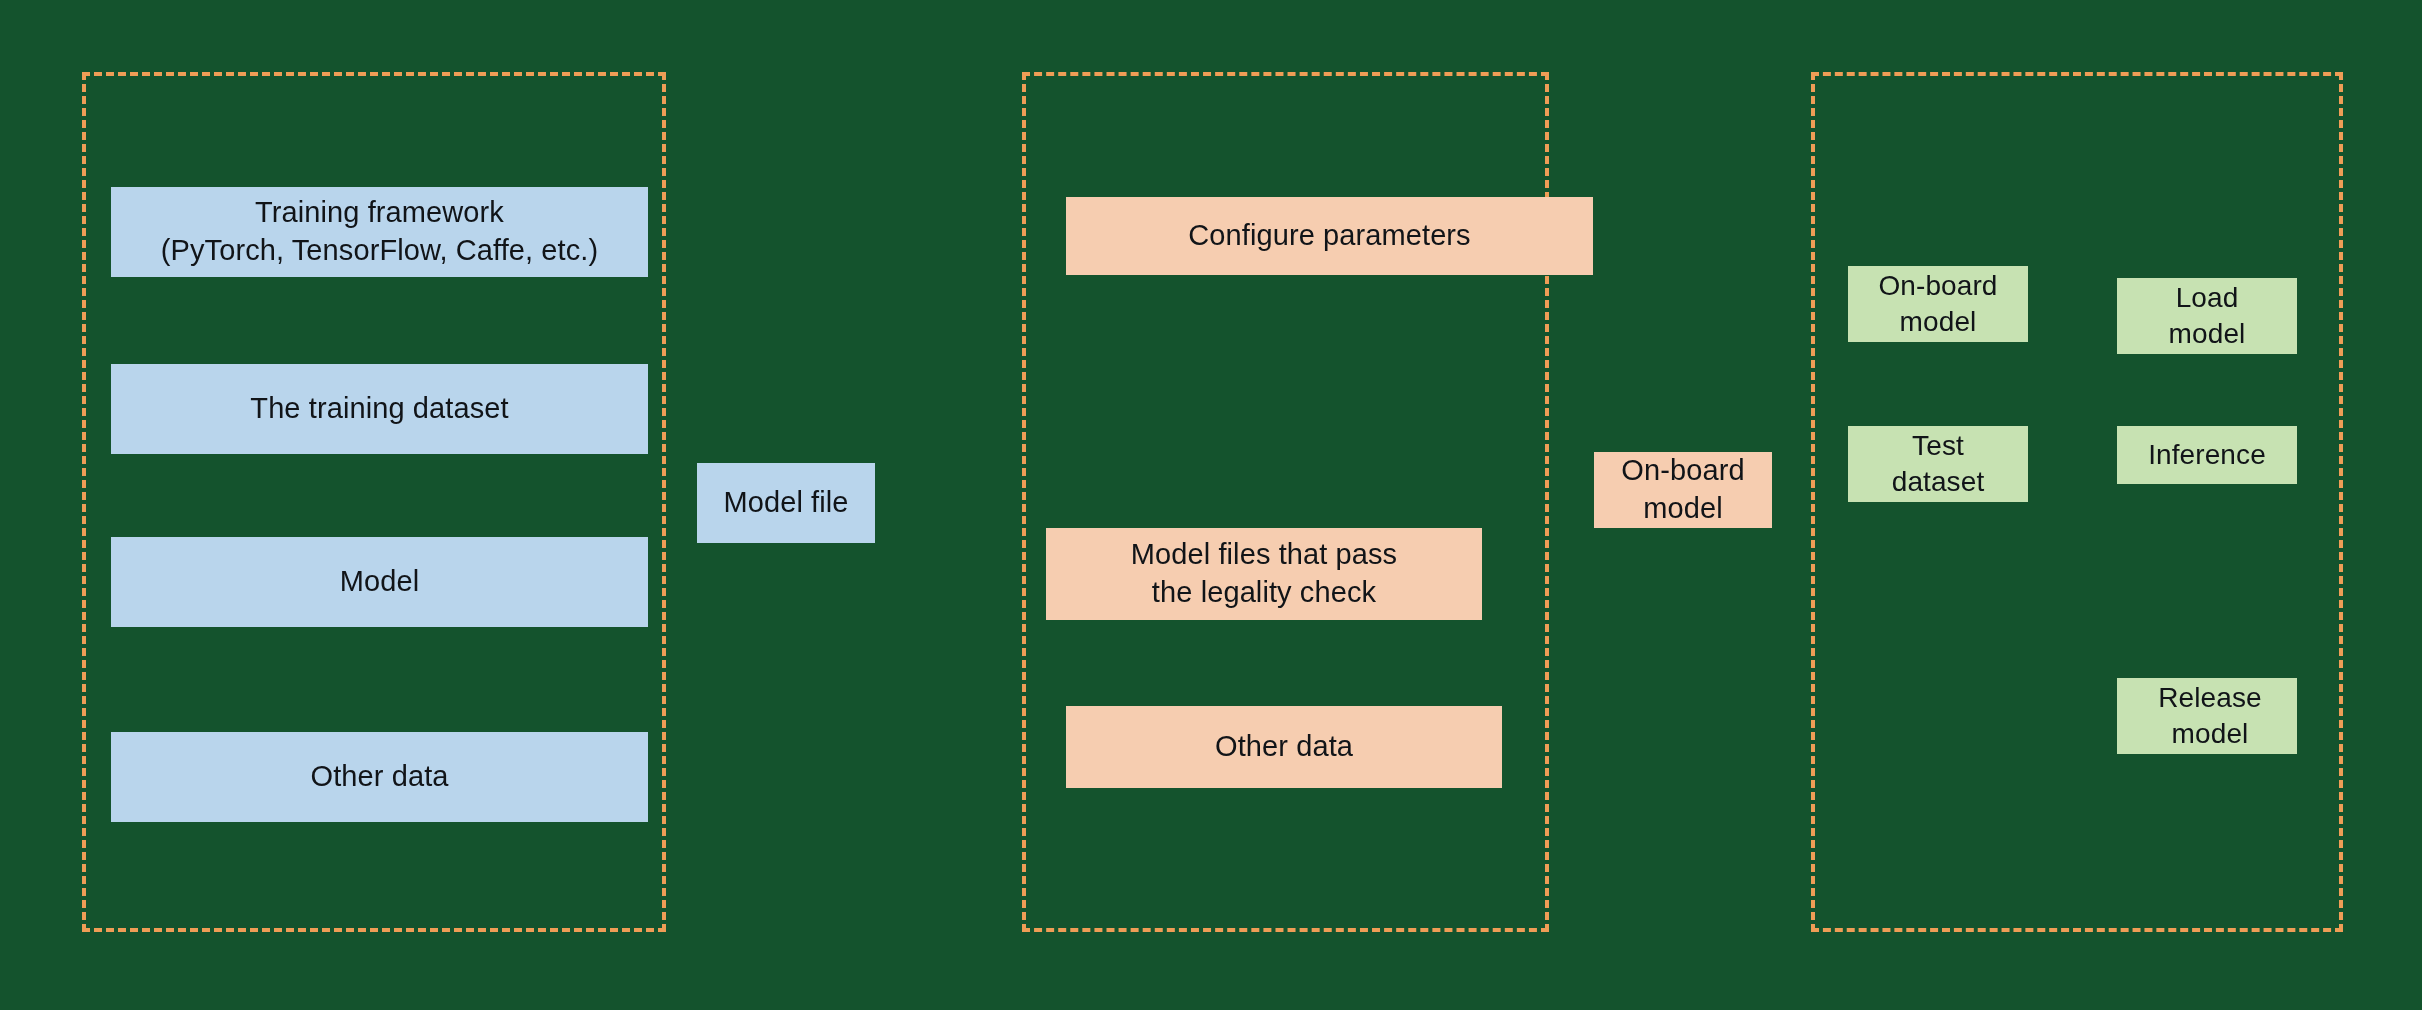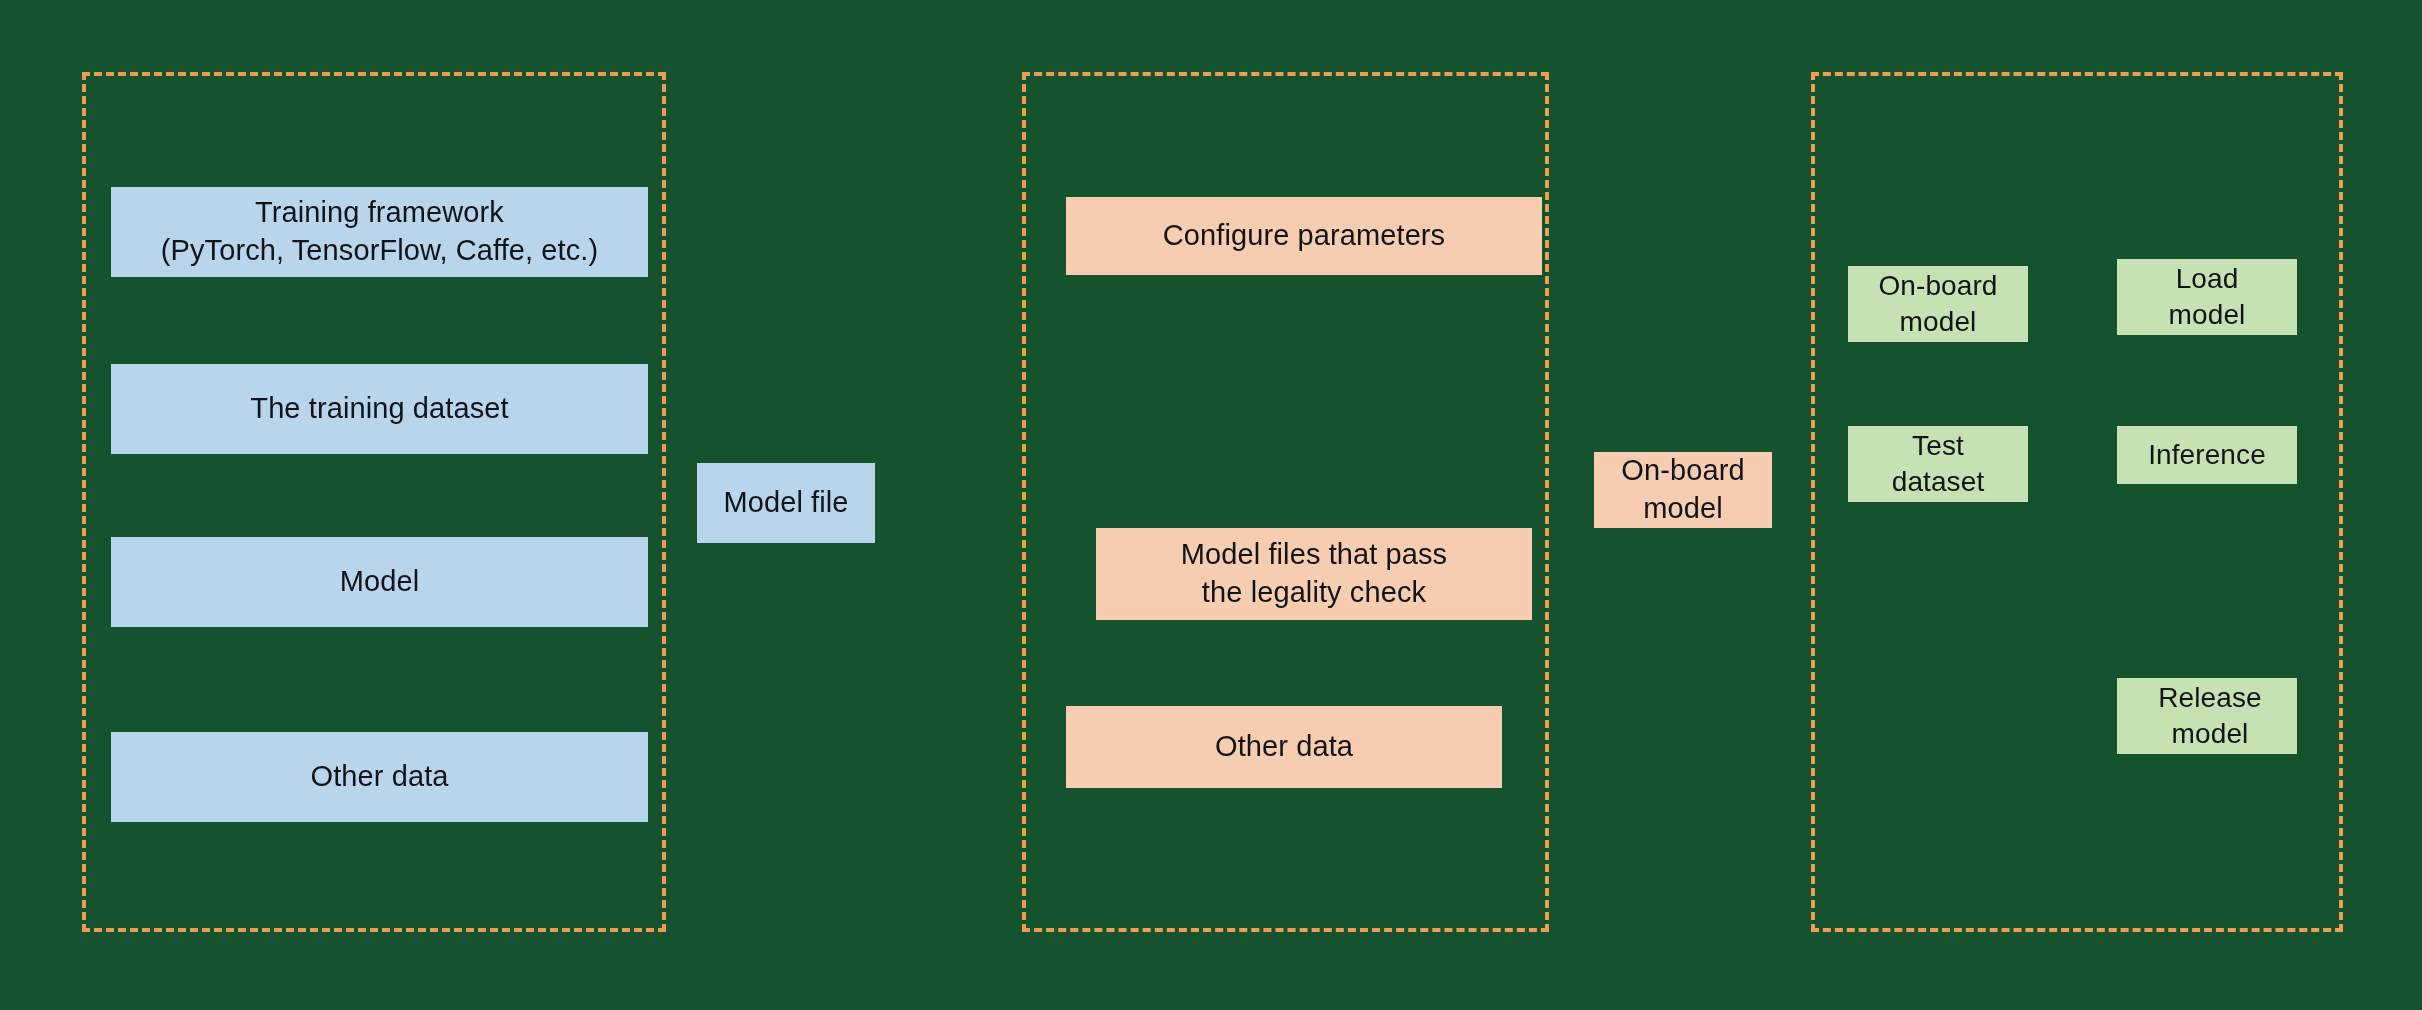--- a/index.html
+++ b/index.html
@@ -65,37 +65,37 @@
   <div class="node blue" style="left:111px; top:364px; width:537px; height:90px;">The training dataset</div>
 
   <div class="node blue" style="left:111px; top:537px; width:537px; height:90px;">Model</div>
 
   <div class="node blue" style="left:111px; top:732px; width:537px; height:90px;">Other data</div>
 
   <div class="node blue" style="left:697px; top:463px; width:178px; height:80px;">Model file</div>
 
   <div class="panel" style="left:1022px; top:72px; width:527px; height:860px;"></div>
 
-  <div class="node orange" style="left:1066px; top:197px; width:476px; height:78px;">Configure parameters</div>
+  <div class="node orange" style="left:1066px; top:197px; width:527px; height:78px;">Configure parameters</div>
 
 
-  <div class="node orange" style="left:1096px; top:528px; width:436px; height:92px;">Model files that pass
+  <div class="node orange" style="left:1046px; top:528px; width:436px; height:92px;">Model files that pass
 the legality check</div>
 
   <div class="node orange" style="left:1066px; top:706px; width:436px; height:82px;">Other data</div>
 
   <div class="node orange" style="left:1594px; top:452px; width:178px; height:76px;">On-board
 model</div>
 
   <div class="panel" style="left:1811px; top:72px; width:532px; height:860px;"></div>
 
   <div class="node green small" style="left:1848px; top:266px; width:180px; height:76px;">On-board
 model</div>
 
-  <div class="node green small" style="left:2117px; top:259px; width:180px; height:76px;">Load
+  <div class="node green small" style="left:2117px; top:278px; width:180px; height:76px;">Load
 model</div>
 
   <div class="node green small" style="left:1848px; top:426px; width:180px; height:76px;">Test
 dataset</div>
 
   <div class="node green small" style="left:2117px; top:426px; width:180px; height:58px;">Inference</div>
 
   <div class="node green small" style="left:2117px; top:678px; width:180px; height:76px;padding-left:14px;">Release
 model</div>
 

